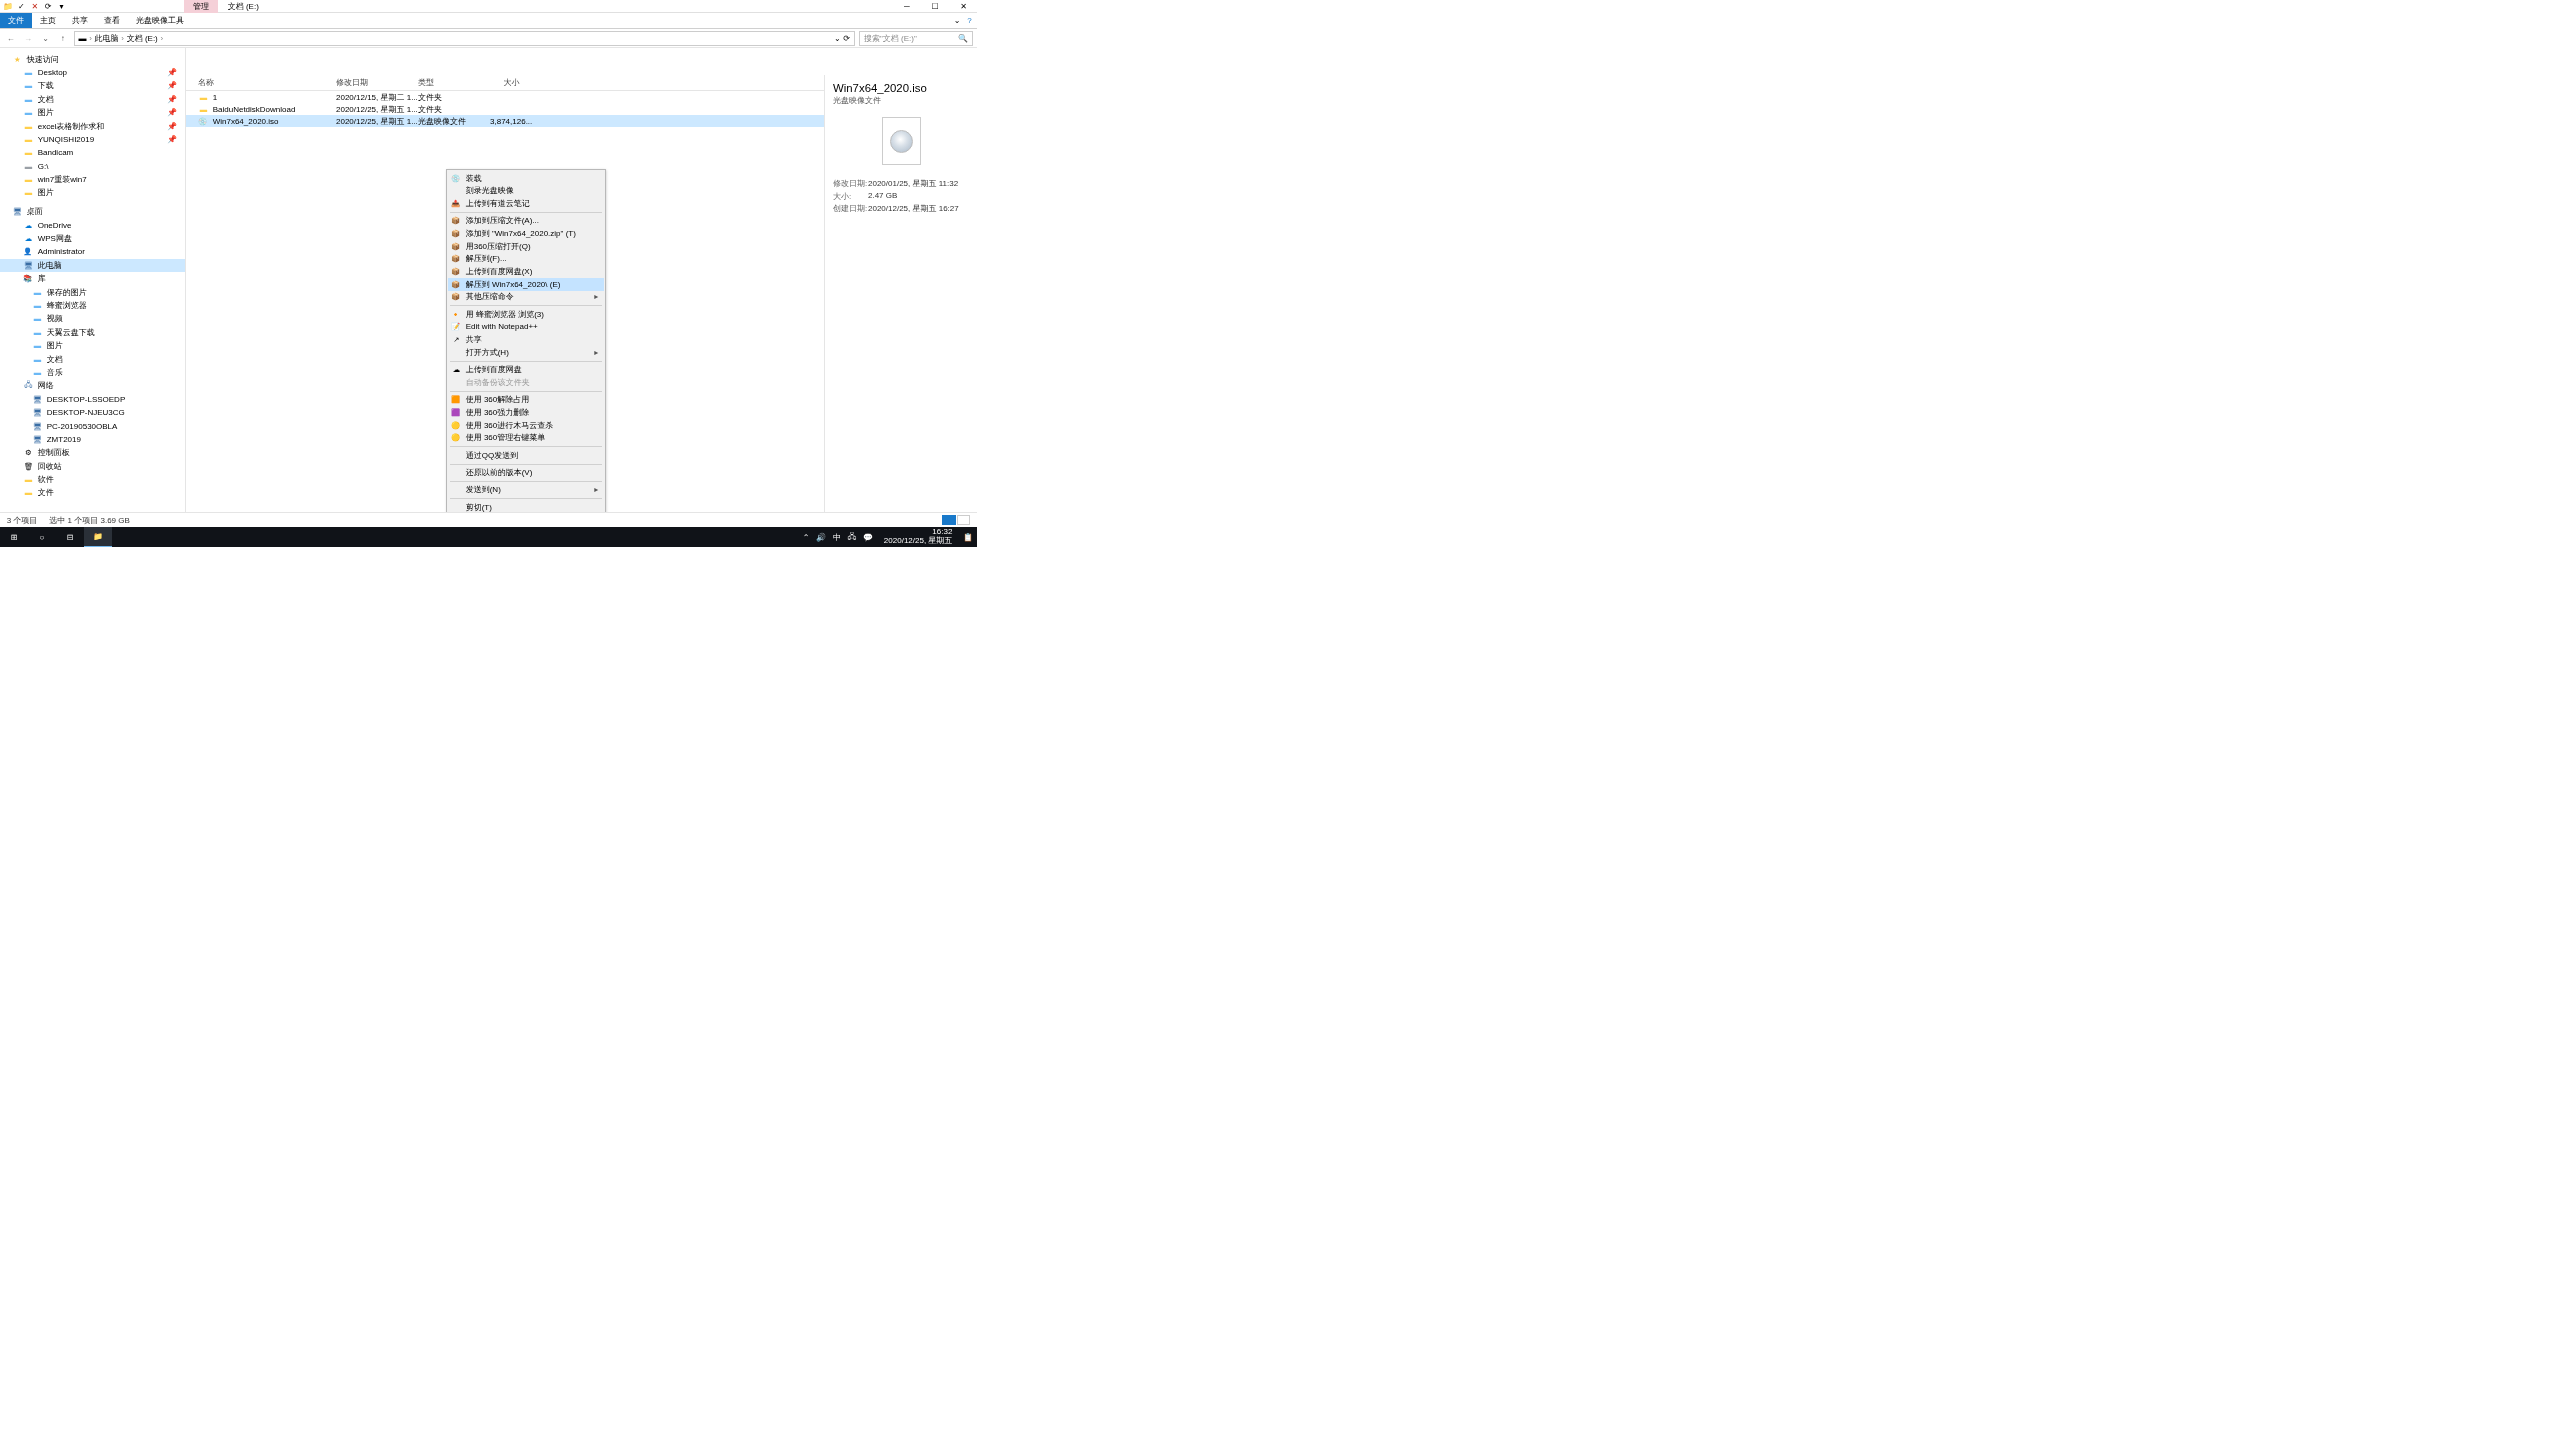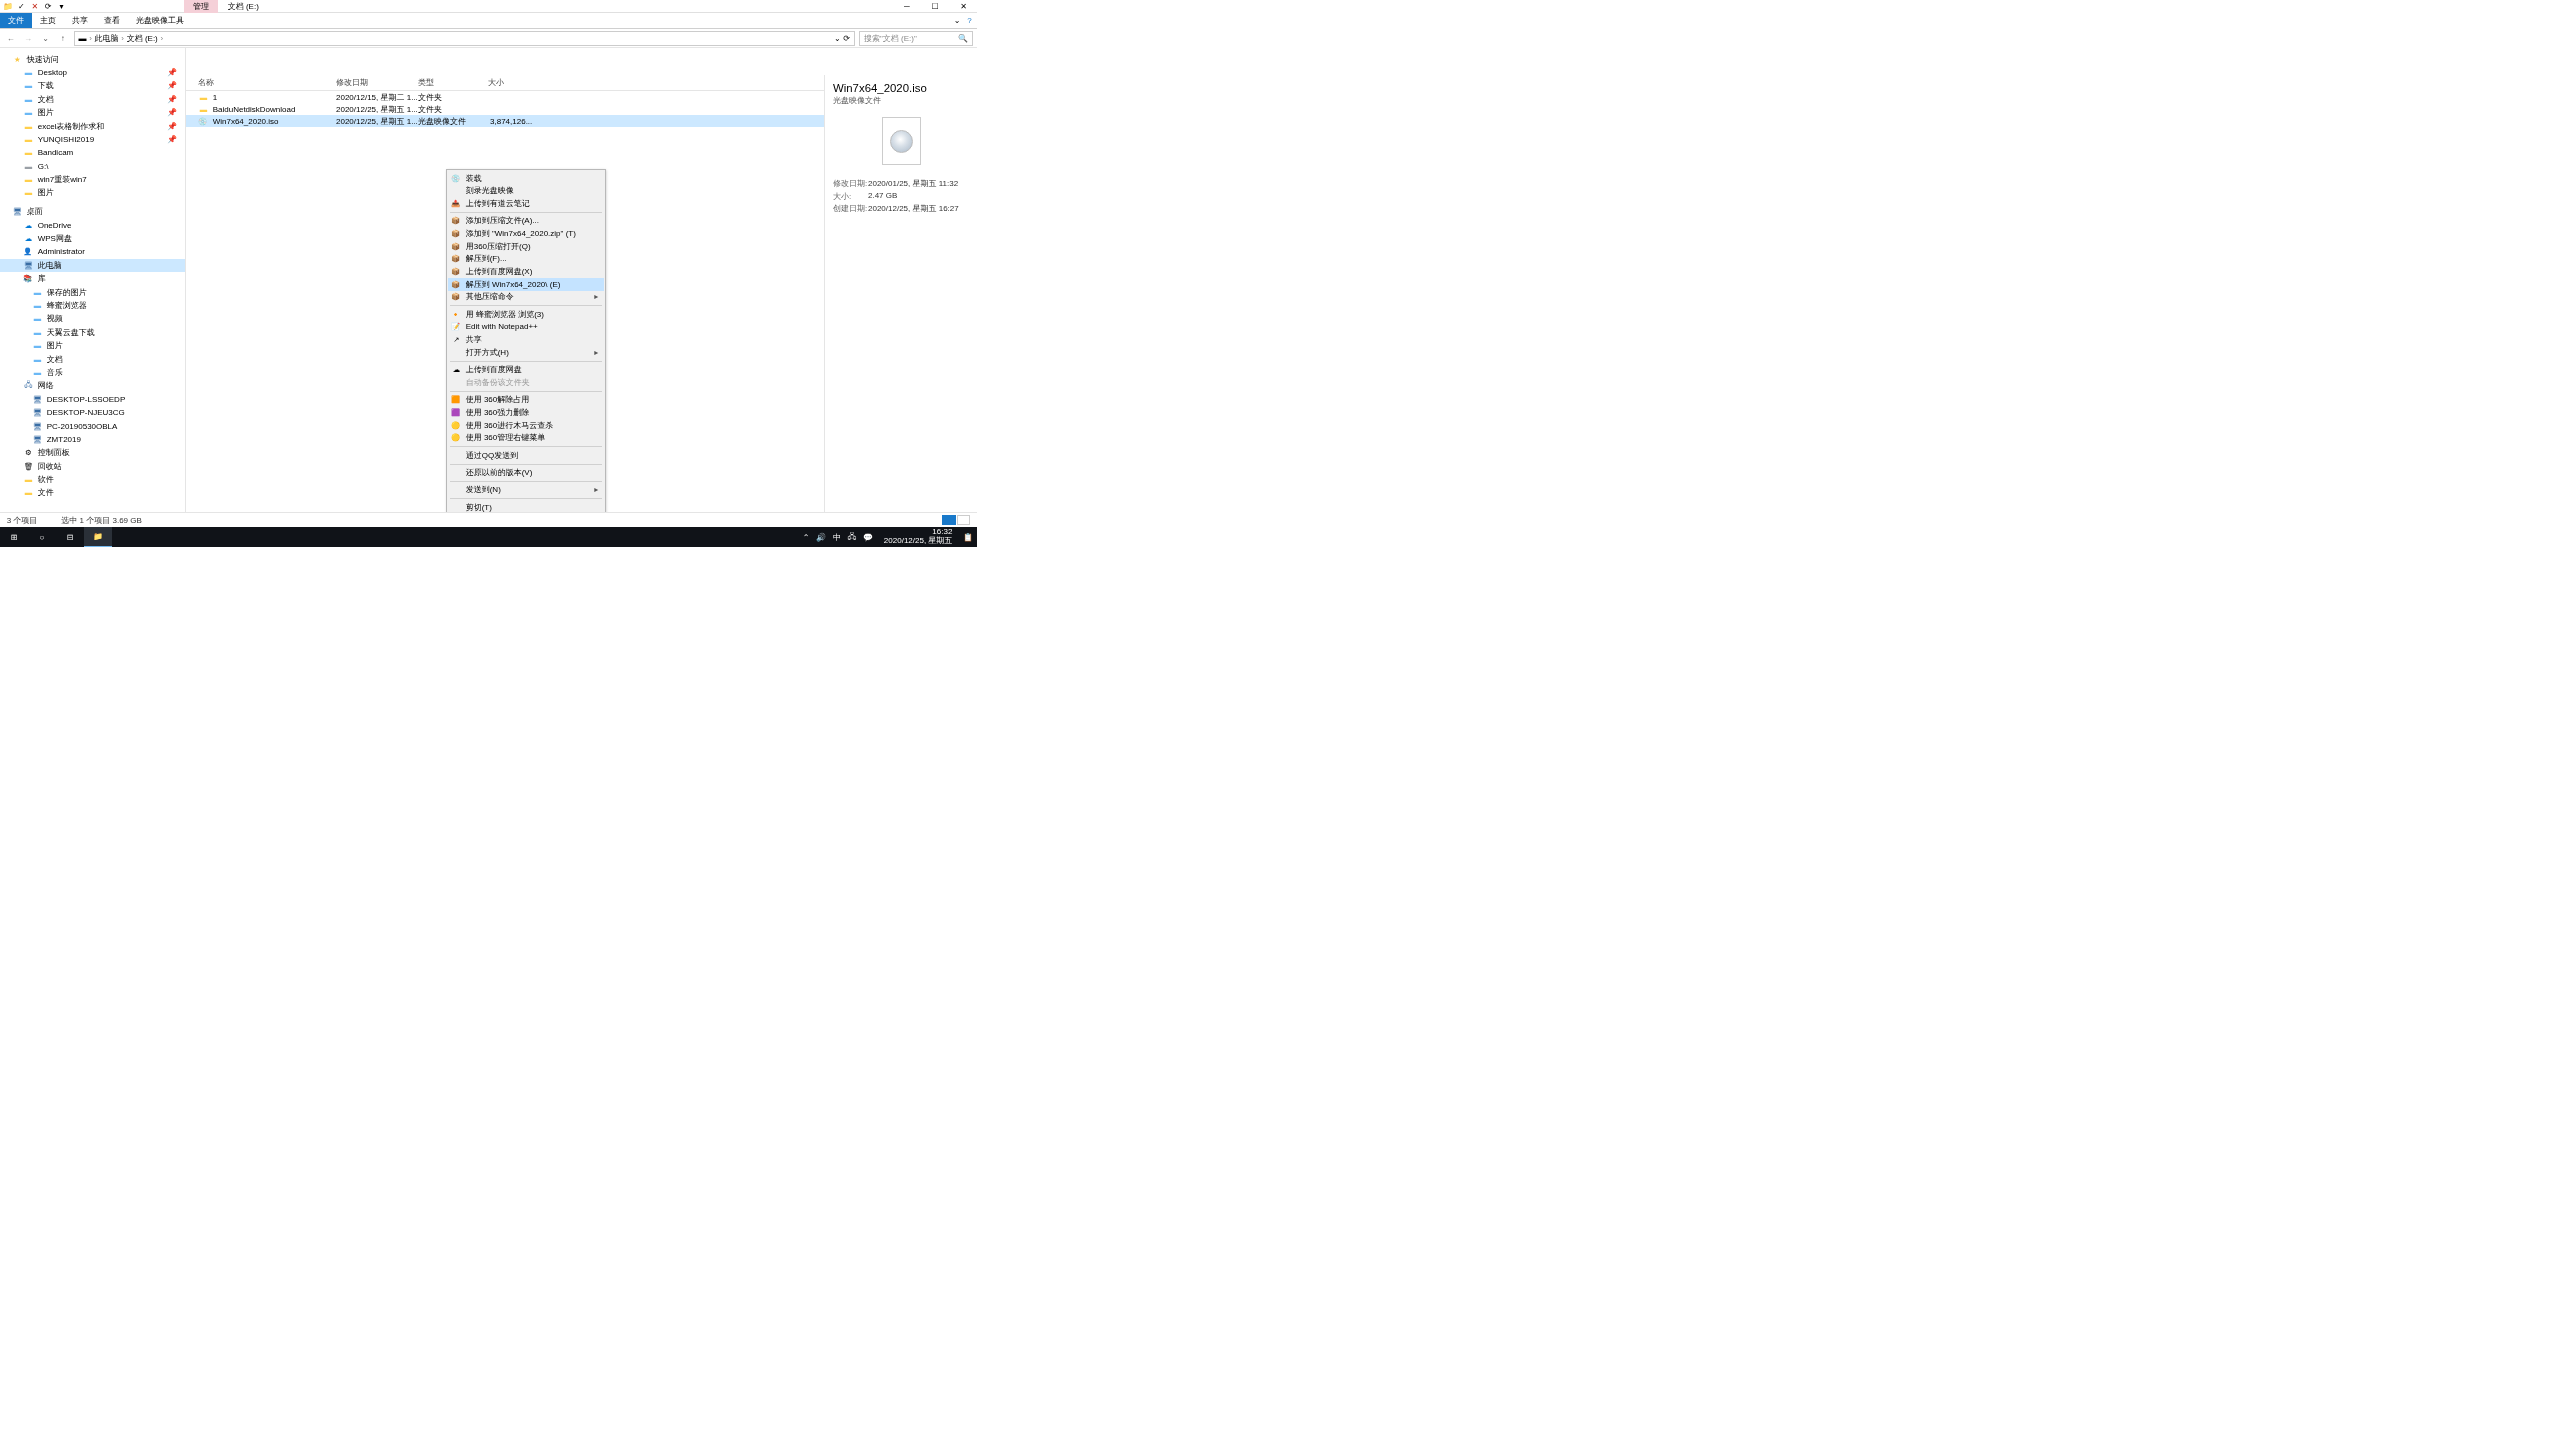--- a/index.html
+++ b/index.html
@@ -34,21 +34,21 @@
 .drive{color:#9aa0a6;}
 .disk{color:#888;}
 .mon{color:#3a6ea5;}
 .net{color:#3a6ea5;}
 .content{flex:1;display:flex;margin-top:27px;}
 .list{flex:1;position:relative;}
 .cols{height:16px;display:flex;align-items:center;border-bottom:0.7px solid #e5e5e5;color:#444;}
 .col-name{width:150px;padding-left:12px;}
 .col-date{width:82px;}
 .col-type{width:70px;}
-.col-size{width:47px;text-align:left;}
+.col-size{width:47px;text-align:center;}
 .row{height:12px;display:flex;align-items:center;}
 .row.sel{background:#cce8ff;}
 .r-name{width:150px;padding-left:12px;display:flex;align-items:center;gap:4px;}
 .r-date{width:82px;}
 .r-type{width:70px;}
 .r-size{width:47px;text-align:right;padding-right:2.7px;}
 .ctx{position:absolute;left:260px;top:94px;width:160px;background:#f0f0f0;border:0.7px solid #b8b8b8;box-shadow:1.3px 1.3px 2.7px rgba(0,0,0,.25);padding:1.3px;}
 .ctx-item{height:12.7px;display:flex;align-items:center;padding:0 5.4px 0 17.4px;position:relative;}
 .ctx-item.hi{background:#c4e3ff;}
 .ctx-item.dis{color:#999;}
@@ -56,21 +56,21 @@
 .ctx-ic{position:absolute;left:2.7px;width:10.7px;height:10.7px;display:flex;align-items:center;justify-content:center;font-size:7.4px;}
 .ctx-arrow{margin-left:auto;color:#555;}
 .preview{width:153px;border-left:0.7px solid #e5e5e5;padding:6.7px 8px;}
 .pv-title{font-size:11.4px;padding-bottom:1.3px;}
 .pv-sub{color:#555;margin-bottom:10.7px;}
 .pv-thumb{width:39px;height:48px;border:0.7px solid #ccc;margin:0 auto 13.4px;display:flex;align-items:center;justify-content:center;}
 .pv-disc{width:23px;height:23px;border-radius:50%;background:radial-gradient(circle at 45% 40%,#fff 0%,#d8e0e8 40%,#a8b8c8 100%);border:0.7px solid #bbb;}
 .pv-row{display:flex;margin-bottom:1.3px;}
 .pv-k{width:35px;color:#666;}
 .pv-v{color:#333;}
-.status{position:absolute;bottom:20px;left:0;right:0;height:14.8px;border-top:0.7px solid #e5e5e5;display:flex;align-items:center;padding:0 6.7px;gap:24px;color:#333;background:#fff;}
+.status{position:absolute;bottom:20px;left:0;right:0;height:14.8px;border-top:0.7px solid #e5e5e5;display:flex;align-items:center;padding:0 6.7px;gap:12px;color:#333;background:#fff;}
 .status-right{margin-left:auto;display:flex;gap:1.3px;}
 .status-right div{width:13.4px;height:10.7px;border:0.7px solid #ccc;}
 .status-right .act{background:#1979ca;border-color:#1979ca;}
 .taskbar{position:absolute;bottom:0;left:0;right:0;height:20px;background:#101318;display:flex;align-items:center;color:#fff;}
 .tb-item{width:28px;height:20px;display:flex;align-items:center;justify-content:center;}
 .tb-item.active{background:#2a3038;border-bottom:1.3px solid #76b9ed;}
 .tray{margin-left:auto;display:flex;align-items:center;gap:6.7px;padding-right:4px;}
 .clock{text-align:right;font-size:7.4px;line-height:8.7px;padding:0 4px;}
 </style>
 </head>

